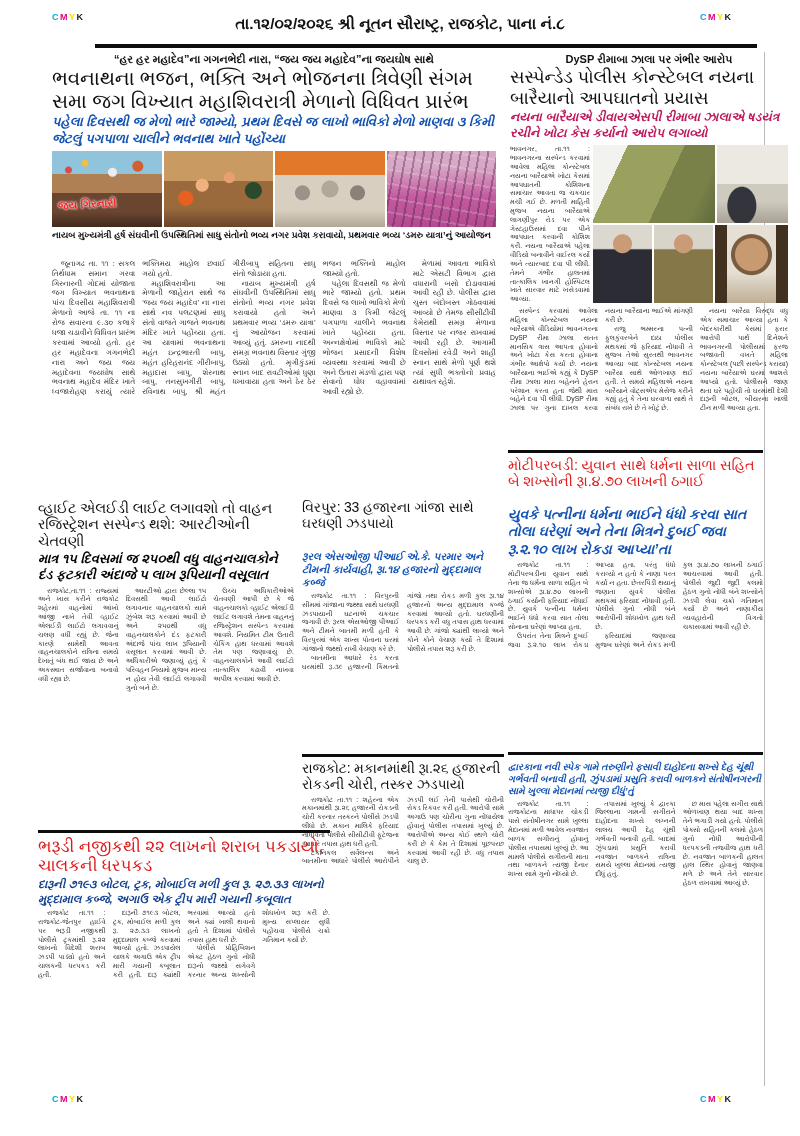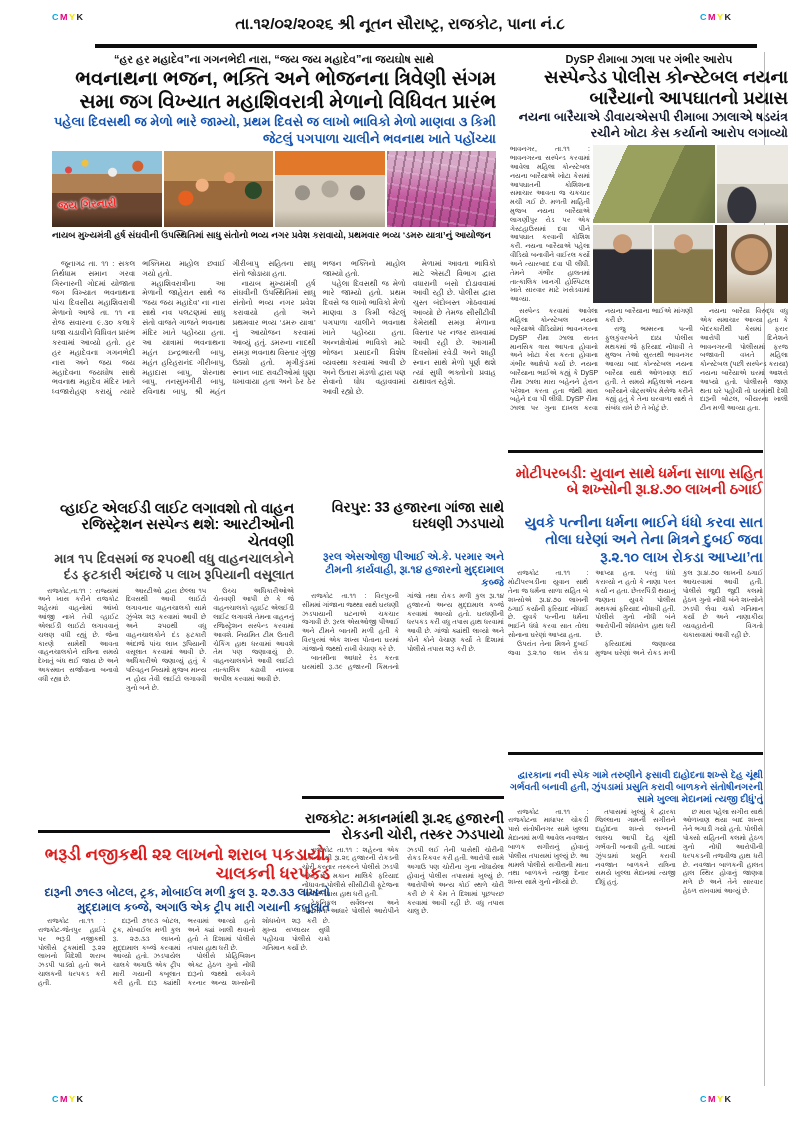--- a/index.html
+++ b/index.html
@@ -13,68 +13,68 @@
   .mark.tl{left:52px;top:12px}.mark.tr{left:700px;top:12px}
   .mark.bl{left:52px;top:1094px}.mark.br{left:700px;top:1094px}
 
   .masthead{position:absolute;left:0;top:15px;width:100%;text-align:center;
     font-weight:bold;font-size:15.5px;color:#111;}
   .mast-rule{position:absolute;left:95px;top:44px;width:662px;height:4px;background:#0d0d0d;}
   .edge-rule{position:absolute;left:764px;top:52px;width:1px;height:1034px;background:#b9b9b9;}
 
   .art{position:absolute;overflow:hidden;}
   .kicker{font-weight:bold;text-align:center;font-size:11px;line-height:1.3;color:#111;}
-  .hl{font-weight:bold;text-align:right;line-height:1.13;color:#0e0e0e;letter-spacing:-0.2px;}
-  .sub{font-weight:bold;text-align:right;line-height:1.25;}
+  .hl{font-weight:normal;text-align:left;line-height:1.13;color:#0e0e0e;letter-spacing:-0.2px;}
+  .sub{font-weight:bold;text-align:left;line-height:1.25;font-style:italic;}
   .blue{color:#1353b4}.red{color:#df1a1a}
   .body-cols{text-align:justify;color:#262626;}
   .c5{column-count:5;column-gap:7px}.c4{column-count:4;column-gap:7px}
   .c3{column-count:3;column-gap:7px}.c2{column-count:2;column-gap:8px}
   .bp{margin:0;text-indent:9px;}
-  .tr-rule{border-top:3px solid #0d0d0d;padding-top:12px;}
+  .tr-rule{border-top:3px solid #0d0d0d;padding-top:4px;}
 
   
   .mela{left:52px;top:52px;width:444px;height:448px;}
   .hl-mela{font-size:20px;margin-top:1px;}
   .sub-mela{font-size:13px;margin-top:2px;}
   .strip{display:flex;gap:2px;margin-top:4px;height:76px;}
   .ph{flex:1;position:relative;overflow:hidden;}
   .caption{font-weight:bold;font-size:9px;line-height:1.2;margin-top:3px;color:#111;}
   .mela-body{margin-top:18px;font-size:7.5px;line-height:1.32;height:246px;}
 
   
   .nayana{left:510px;top:52px;width:278px;height:398px;}
   .hl-nayana{font-size:18px;margin-top:1px;}
-  .sub-nayana{font-size:12.5px;color:#0f172a;margin-top:2px;}
+  .sub-nayana{font-size:12.5px;color:#be185d;margin-top:2px;}
   .media{display:flex;gap:3px;margin-top:4px;height:158px;}
   .sidecol{width:80px;font-size:6.8px;line-height:1.3;text-align:justify;overflow:hidden;color:#262626;}
   .pgrid{flex:1;display:flex;flex-direction:column;gap:2px;}
   .prow{display:flex;gap:2px;flex:1;}
   .nayana-body{margin-top:4px;font-size:6.8px;line-height:1.3;height:138px;}
 
   
   .moti{left:508px;top:450px;width:255px;height:300px;}
   .hl-moti{font-size:14.5px;}
   .sub-moti{font-size:14px;margin-top:16px;}
   .moti-body{margin-top:3px;font-size:6.8px;line-height:1.3;height:222px;}
 
   
   .rto{left:38px;top:500px;width:256px;height:328px;}
   .hl-rto{font-size:14.5px;}
-  .sub-rto{font-size:13px;color:#404040;margin-top:2px;}
+  .sub-rto{font-size:13px;color:#000000;margin-top:2px;}
   .rto-body{margin-top:3px;font-size:6.8px;line-height:1.3;height:252px;}
 
   
   .virpur{left:302px;top:500px;width:202px;height:252px;}
   .hl-virpur{font-size:14px;}
   .sub-virpur{font-size:10.5px;margin-top:18px;}
   .virpur-body{margin-top:3px;font-size:6.8px;line-height:1.3;height:184px;}
 
   
-  .makan{left:302px;top:796px;width:202px;height:332px;}
+  .makan{left:302px;top:754px;width:202px;height:332px;}
   .hl-makan{font-size:14px;}
   .makan-body{margin-top:3px;font-size:6.8px;line-height:1.3;height:282px;}
 
   
   .navjat{left:508px;top:752px;width:255px;height:334px;}
   .hl-navjat{font-size:13px;}
   .sub-navjat{font-size:9.5px;margin-top:2px;}
   .navjat-body{margin-top:3px;font-size:6.8px;line-height:1.3;height:262px;}
 
   

